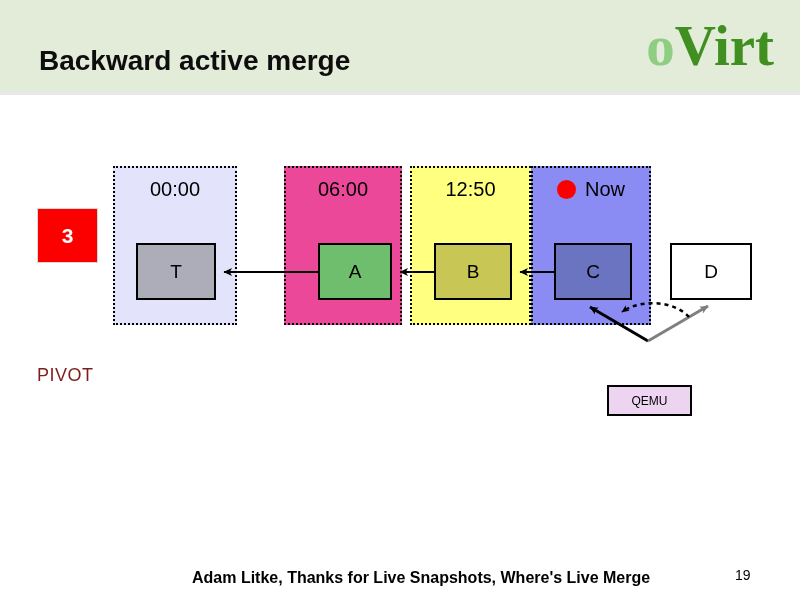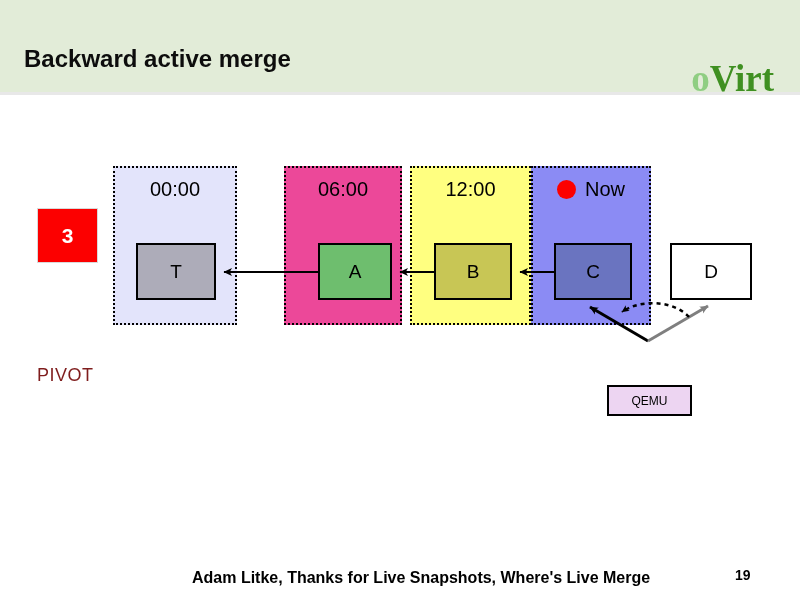--- a/index.html
+++ b/index.html
@@ -29,36 +29,35 @@
     background: #e2ecd8;
   }
   .header-rule {
     position: absolute;
     left: 0; top: 92px;
     width: 800px; height: 3px;
     background: #e8e8e8;
   }
   .slide-title {
     position: absolute;
-    left: 24px; top: 45px;
-    font-size: 24px;
+    left: 39px; top: 45px;
+    font-size: 28px;
     font-weight: bold;
     color: #0d0d0d;
     letter-spacing: 0px;
     white-space: nowrap;
   }
   .logo {
     position: absolute;
     right: 26px; top: 17px;
     font-family: "Liberation Serif", serif;
-    font-size: 37px;
+    font-size: 57px;
     line-height: 57px;
     font-weight: bold;
     white-space: nowrap;
-    margin-top: 33px;
   }
   .logo .o { color: #8fce82; }
   .logo .virt { color: #3f9021; }
 
   
   .step-badge {
     position: absolute;
     left: 37px; top: 208px;
     width: 61px; height: 55px;
     background: #fc0000;
@@ -163,21 +162,20 @@
     font-size: 16px;
     font-weight: bold;
     color: #000000;
     white-space: nowrap;
   }
   .footer-page {
     position: absolute;
     left: 735px; top: 567px;
     font-size: 14px;
     color: #000000;
-    font-weight: bold;
   }
 </style>
 </head>
 <body>
 
 <div id="slide">
 
   <div class="header-band"></div>
   <div class="header-rule"></div>
   <div class="slide-title">Backward active merge</div>
@@ -185,21 +183,21 @@
 
   <div class="step-badge">3</div>
 
   <div class="panel" id="panel-0000">
     <div class="panel-label">00:00</div>
   </div>
   <div class="panel" id="panel-0600">
     <div class="panel-label">06:00</div>
   </div>
   <div class="panel" id="panel-1200">
-    <div class="panel-label">12:00</div>
+    <div class="panel-label">12:50</div>
   </div>
   <div class="panel" id="panel-now">
     <div class="panel-label"><span class="nowdot"></span><span>Now</span></div>
   </div>
 
   <div class="vol" id="vol-T">T</div>
   <div class="vol" id="vol-A">A</div>
   <div class="vol" id="vol-B">B</div>
   <div class="vol" id="vol-C">C</div>
   <div class="vol" id="vol-D">D</div>

